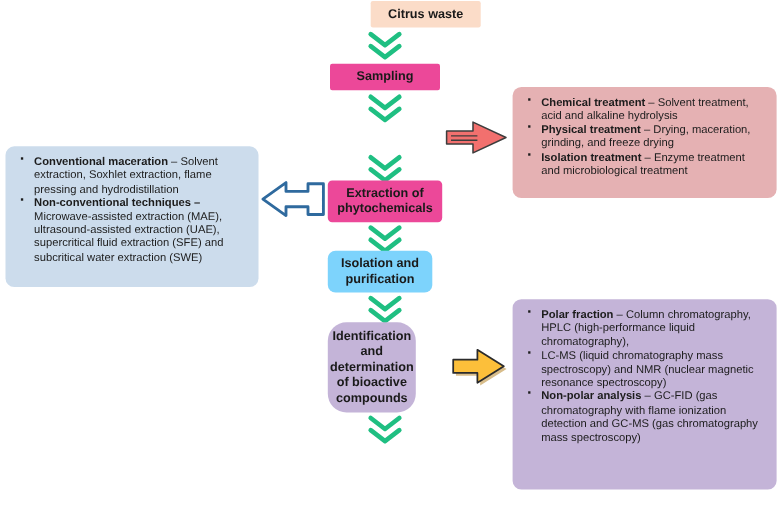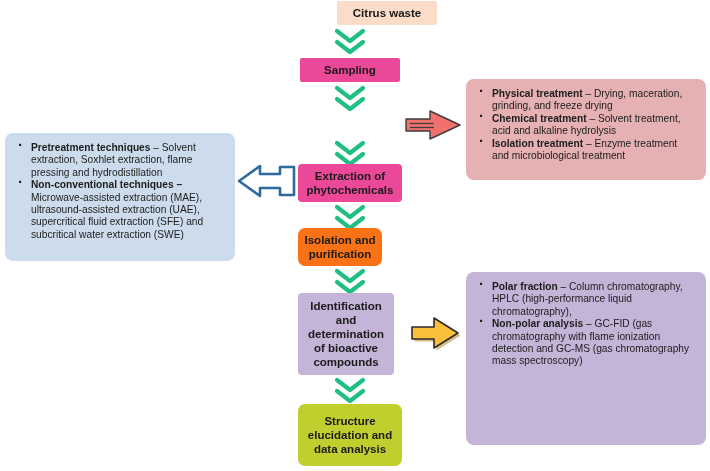--- a/index.html
+++ b/index.html
@@ -31,24 +31,24 @@
     padding: 2px 4px;
   }
   .fb-citrus      { left: 300px; top: 1px;   width: 100px; height: 24px;
                     background: #fbdcc8; border-radius: 2px; margin-left: 37px; }
   .fb-sampling    { left: 300px; top: 58px;  width: 100px; height: 24px;
                     background: #ec4899; border-radius: 2px; }
   .fb-pretreat    { left: 300px; top: 113px; width: 100px; height: 25px;
                     background: #e5b1b3; border-radius: 3px; }
   .fb-extraction  { left: 298px; top: 164px; width: 104px; height: 38px;
                     background: #ec4899; border-radius: 4px; }
-  .fb-isolation   { left: 298px; top: 228px; width: 84px; height: 38px;
-                    background: #f97316; border-radius: 7px; }
-  .fb-identify    { left: 298px; top: 293px; width: 96px; height: 82px;
-                    background: #c4b4d8; border-radius: 4px; justify-content: center; }
+  .fb-isolation   { left: 298px; top: 228px; width: 95px; height: 38px;
+                    background: #7dd3fc; border-radius: 7px; }
+  .fb-identify    { left: 298px; top: 293px; width: 80px; height: 82px;
+                    background: #c4b4d8; border-radius: 17px; justify-content: center; }
   .fb-structure   { left: 298px; top: 404px; width: 104px; height: 62px;
                     background: #c0cf2e; border-radius: 7px; }
 
   
   .chev {
     position: absolute;
     width: 34px;
     height: 28px;
     left: 333px;
   }
@@ -178,23 +178,20 @@
     <span>Identification and determination of bioactive compounds</span>
   </div>
 
   <div class="chev chev-6">
     <svg viewBox="0 0 34 28" xmlns="http://www.w3.org/2000/svg">
       <path d="M4 3 L17 13 L30 3" fill="none" stroke="#1fbf82" stroke-width="4.2" stroke-linecap="round" stroke-linejoin="round"></path>
       <path d="M4 14 L17 24 L30 14" fill="none" stroke="#1fbf82" stroke-width="4.2" stroke-linecap="round" stroke-linejoin="round"></path>
     </svg>
   </div>
 
-  <div class="flow-box fb-structure">
-    <span>Structure elucidation and data analysis</span>
-  </div>
 
   <div class="arrow-pink">
     <svg width="62" height="38" viewBox="0 0 62 38" xmlns="http://www.w3.org/2000/svg">
       <path d="M2 13 L26 13 L26 5 L56 19 L26 33 L26 25 L2 25 Z" fill="#f2706e" stroke="#3d3d3d" stroke-width="1.4" stroke-linejoin="round"></path>
       <path d="M6 17.5 L30 17.5" stroke="#3d3d3d" stroke-width="1.3"></path>
       <path d="M6 21.5 L30 21.5" stroke="#3d3d3d" stroke-width="1.3"></path>
     </svg>
   </div>
 
   <div class="arrow-blue">
@@ -206,46 +203,49 @@
   <div class="arrow-orange">
     <svg width="58" height="44" viewBox="0 0 58 44" xmlns="http://www.w3.org/2000/svg">
       <path d="M6 16 L28 16 L28 7 L52 22 L28 37 L28 28 L6 28 Z" fill="#b8862b" opacity="0.55" transform="translate(2.5,2.5)"></path>
       <path d="M6 16 L28 16 L28 7 L52 22 L28 37 L28 28 L6 28 Z" fill="#fcbf3a" stroke="#2b2b2b" stroke-width="1.6" stroke-linejoin="round"></path>
     </svg>
   </div>
 
   <div class="side-panel panel-left">
     <ul class="bullet-list">
       <li class="bullet-item">
-        <span class="lead">Pretreatment techniques</span><span> – Solvent extraction, Soxhlet extraction, flame pressing and hydrodistillation</span>
+        <span class="lead">Conventional maceration</span><span> – Solvent extraction, Soxhlet extraction, flame pressing and hydrodistillation</span>
       </li>
       <li class="bullet-item">
         <span class="lead">Non-conventional techniques –</span><span> Microwave-assisted extraction (MAE), ultrasound-assisted extraction (UAE), supercritical fluid extraction (SFE) and subcritical water extraction (SWE)</span>
       </li>
     </ul>
   </div>
 
   <div class="side-panel panel-pink">
     <ul class="bullet-list">
       <li class="bullet-item">
+        <span class="lead">Chemical treatment</span><span> – Solvent treatment, acid and alkaline hydrolysis</span>
+      </li>
+      <li class="bullet-item">
         <span class="lead">Physical treatment</span><span> – Drying, maceration, grinding, and freeze drying</span>
-      </li>
-      <li class="bullet-item">
-        <span class="lead">Chemical treatment</span><span> – Solvent treatment, acid and alkaline hydrolysis</span>
       </li>
       <li class="bullet-item">
         <span class="lead">Isolation treatment</span><span> – Enzyme treatment and microbiological treatment</span>
       </li>
     </ul>
   </div>
 
   <div class="side-panel panel-purple">
     <ul class="bullet-list">
       <li class="bullet-item">
         <span class="lead">Polar fraction</span><span> – Column chromatography, HPLC (high-performance liquid chromatography),</span>
       </li>
       <li class="bullet-item">
+        <span class="lead"></span><span>LC-MS (liquid chromatography mass spectroscopy) and NMR (nuclear magnetic resonance spectroscopy)</span>
+      </li>
+      <li class="bullet-item">
         <span class="lead">Non-polar analysis</span><span> – GC-FID (gas chromatography with flame ionization detection and GC-MS (gas chromatography mass spectroscopy)</span>
       </li>
     </ul>
   </div>
 
 </div>
 
 </body></html>

